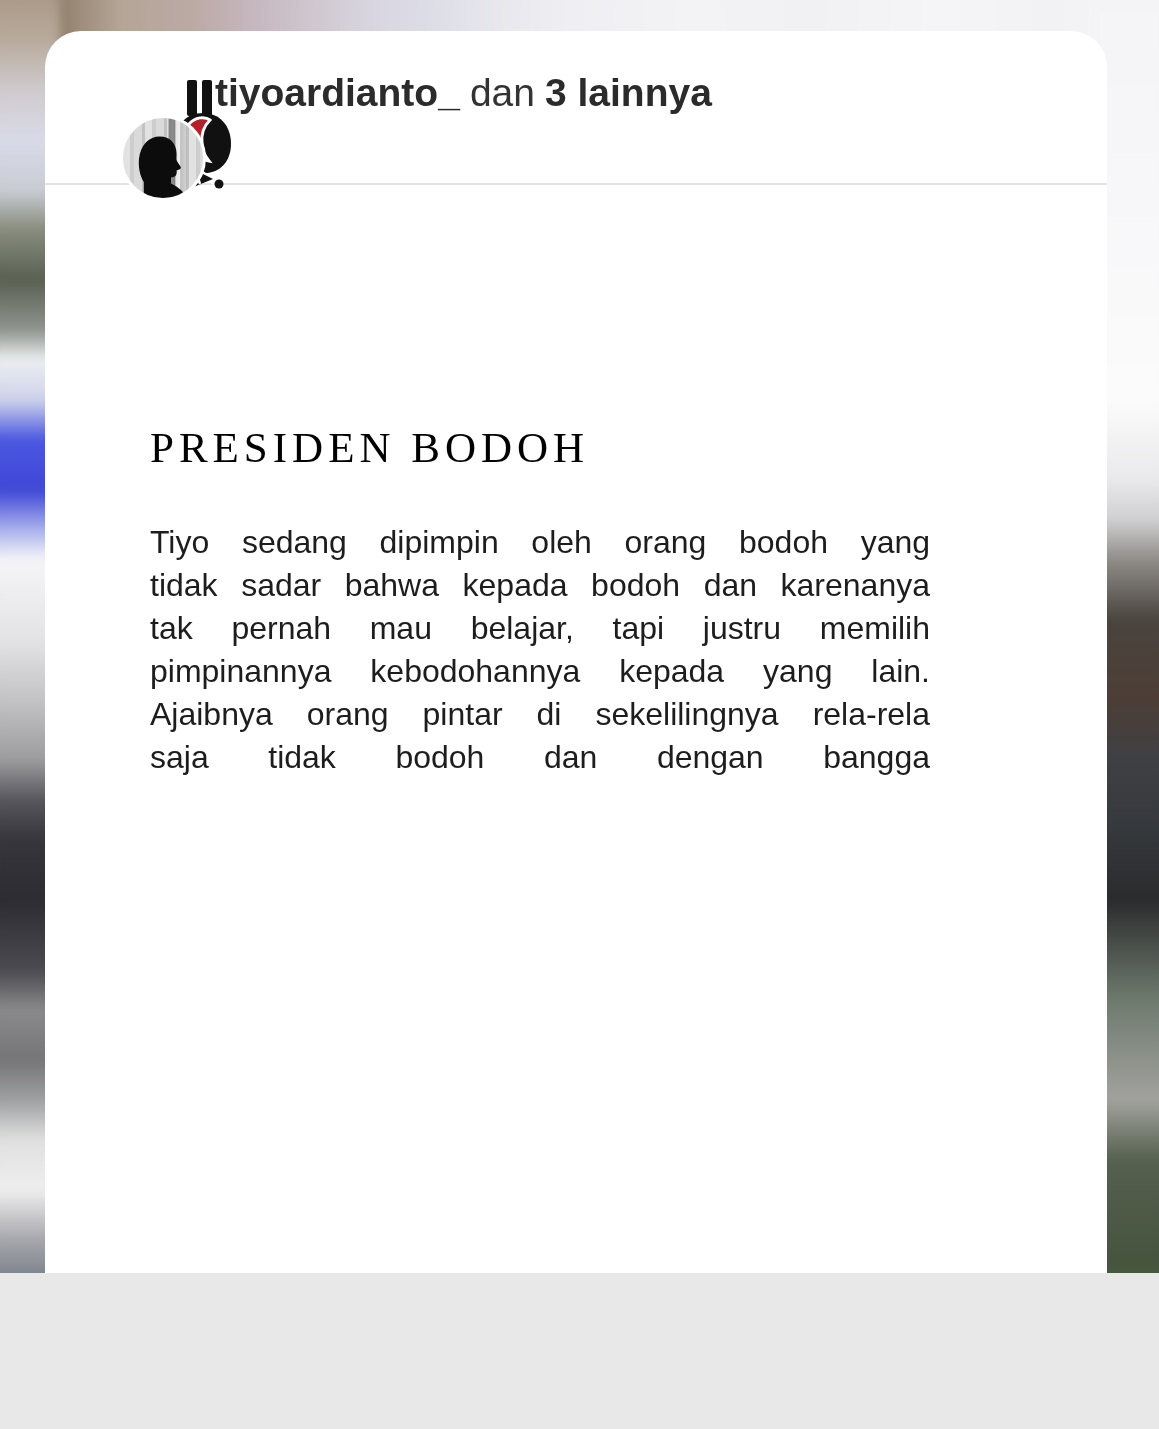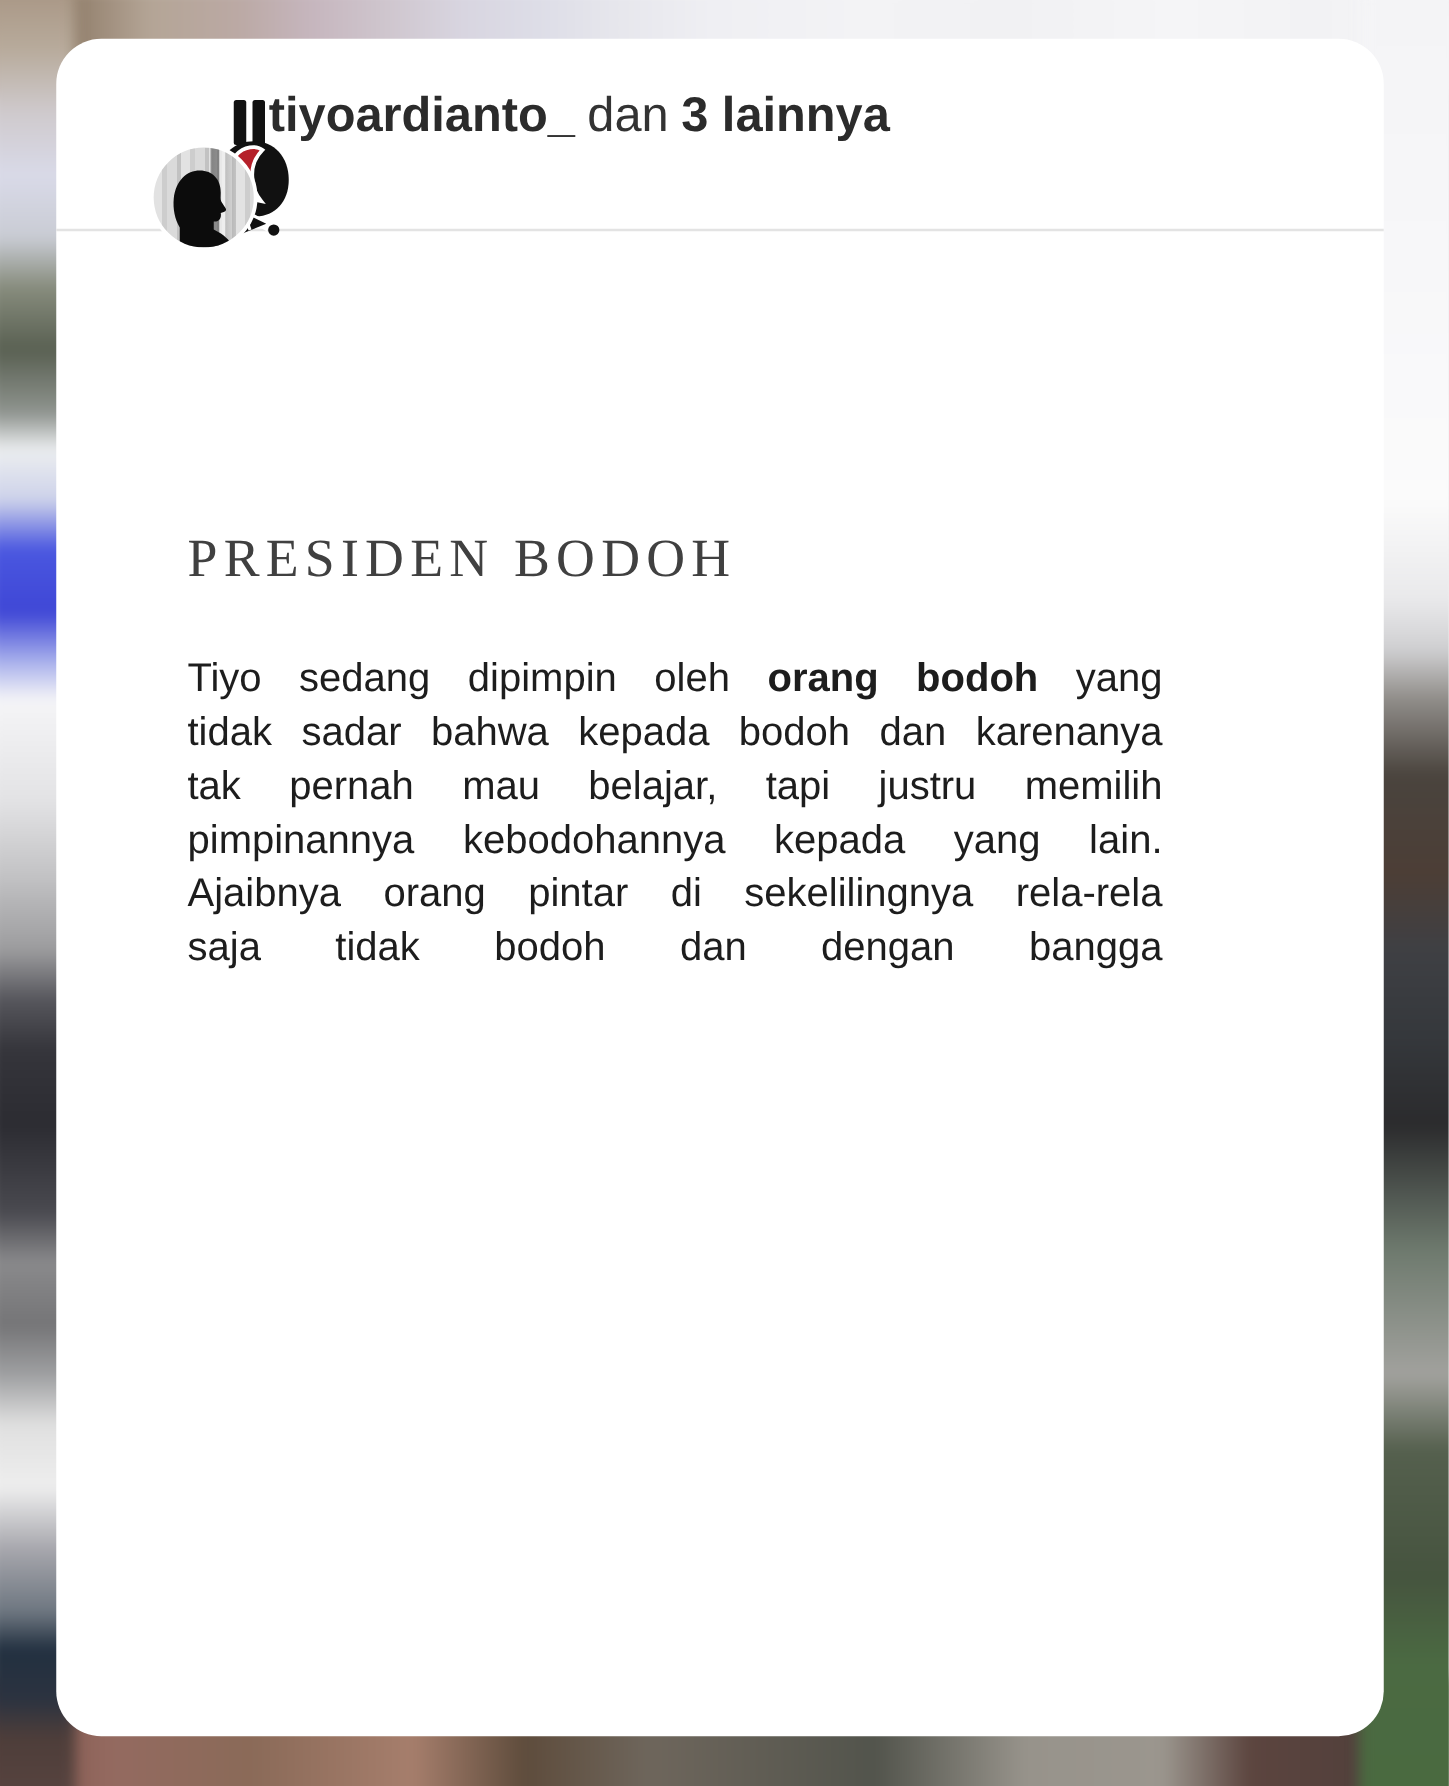--- a/index.html
+++ b/index.html
@@ -1,16 +1,16 @@
 <!DOCTYPE html>
 <html><head>
 <meta charset="utf-8">
 <style>
   html,body{margin:0;padding:0;background:#e8e8e8;}
-  .screen{position:relative;width:1159px;height:1429px;overflow:hidden;
+  .screen{position:relative;width:1159px;height:1273px;overflow:hidden;
           font-family:"Liberation Sans",sans-serif;background:linear-gradient(180deg,#eceef2,#f2f2f2 40%,#e8e6e2);}
   .bg{position:absolute;filter:blur(5px);}
   .bg-top{left:-10px;top:-10px;width:1180px;height:86px;
     background:linear-gradient(90deg,#9c8670 0px,#8d7a66 60px,#b4a596 130px,#bba9a4 200px,#c6b6be 260px,#cfc6ce 320px,#d8d5e0 380px,#dddde7 440px,#e6e6ec 500px,#efeff3 580px,#f3f3f5 700px,#f1f1f3 820px,#f5f5f7 950px,#f2f2f4 1060px,#f6f6f8 1180px);}
   .bg-bottom{left:-10px;top:1342px;width:1180px;height:100px;
     background:linear-gradient(90deg,#7d5148 0px,#946a60 100px,#8a6a58 210px,#a67e6c 340px,#5e4c3c 430px,#6e665c 530px,#52544c 710px,#97938b 830px,#9b968e 940px,#5c453f 1010px,#53403c 1090px,#4d6844 1130px,#4a6a40 1180px);}
   .bg-left{left:-10px;top:-10px;width:70px;height:1452px;
     background:linear-gradient(180deg,#a89684 0px,#b8ab9c 50px,#cfcacd 100px,#d9dae8 150px,#c9ccd4 200px,#878c7d 240px,#596052 290px,#8f948f 340px,#eceef0 370px,#cdd2ea 410px,#4a57e0 450px,#3f47d6 500px,#aab2ec 540px,#f5f5f7 570px,#e3e3e5 650px,#c3c3c5 710px,#9c9c9e 770px,#56565c 810px,#35353b 850px,#2c2c32 910px,#4a4a50 980px,#8a8a8c 1020px,#757577 1070px,#9fa0a2 1110px,#e0e0e0 1150px,#eeeeee 1200px,#a6a6ac 1250px,#6d7680 1300px,#223040 1330px,#2c3340 1370px,#4e3e3a 1400px,#584440 1452px);}
   .bg-right{left:1088px;top:-10px;width:82px;height:1452px;
     background:linear-gradient(180deg,#f4f4f6 0px,#f7f7f9 210px,#fbfbfb 410px,#e9e9eb 490px,#cfcfd1 530px,#8f8c88 570px,#4a443e 630px,#4c3e36 710px,#3f4044 770px,#35383c 840px,#2b2b2d 910px,#6e7a6e 1010px,#a2a29e 1110px,#55604e 1170px,#46543f 1270px,#4b6a42 1340px,#4a6a40 1452px);}
@@ -28,25 +28,25 @@
   .avatar svg{position:absolute;left:0;top:0;width:100%;height:100%;}
   .mascot{position:absolute;left:124px;top:48px;width:64px;height:112px;z-index:2;}
 
   .username-line{position:absolute;left:170px;top:39px;font-size:39px;line-height:46px;
     color:#2b2b2b;white-space:nowrap;}
   .username-line .bold{font-weight:700;}
   .username-line .sep{font-weight:400;margin:0 10px;color:#333333;}
 
   .content{position:absolute;left:105px;top:152px;width:780px;color:#1d1d1d;}
   .post-title{margin-top:243px;font-family:"Liberation Serif",serif;font-weight:400;
-    font-size:43px;line-height:43px;letter-spacing:5px;color:#404040;}
+    font-size:43px;line-height:43px;letter-spacing:5px;color:#000000;}
   .paragraph{margin-top:52px;font-size:32px;line-height:43px;}
   .pline{text-align:justify;text-align-last:justify;}
   .pline.last{text-align-last:left;}
-  .pline b{font-weight:700;}
+  .pline b{font-weight:400;}
   .signature{margin-top:36px;font-size:32px;line-height:43px;}
 </style>
 </head>
 <body>
 
 <div class="screen">
   <div class="bg bg-top"></div>
   <div class="bg bg-bottom"></div>
   <div class="bg bg-left"></div>
   <div class="bg bg-right"></div>

